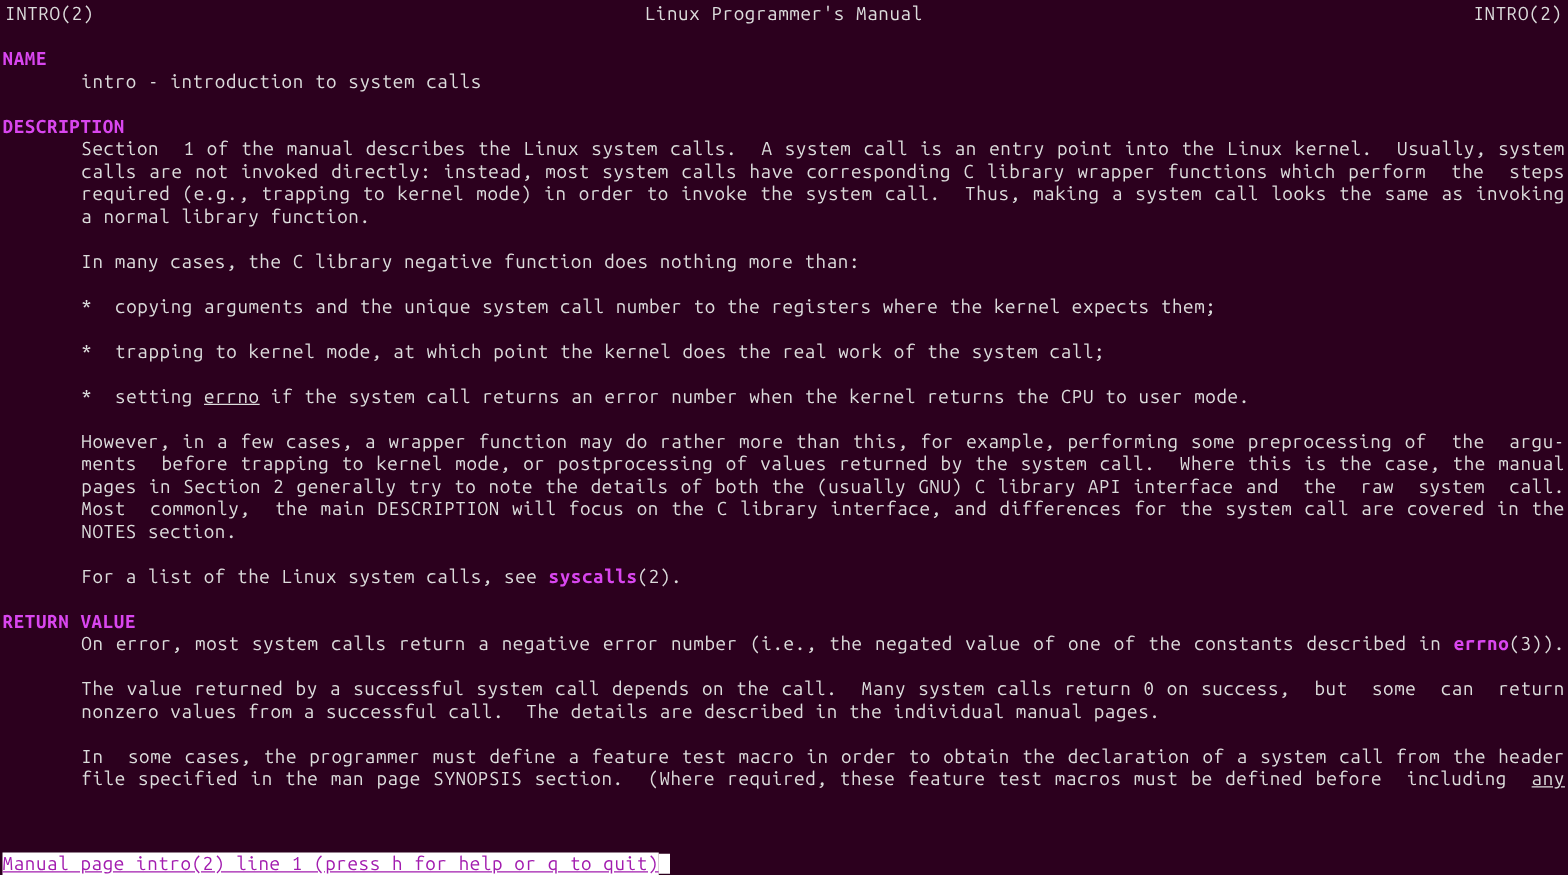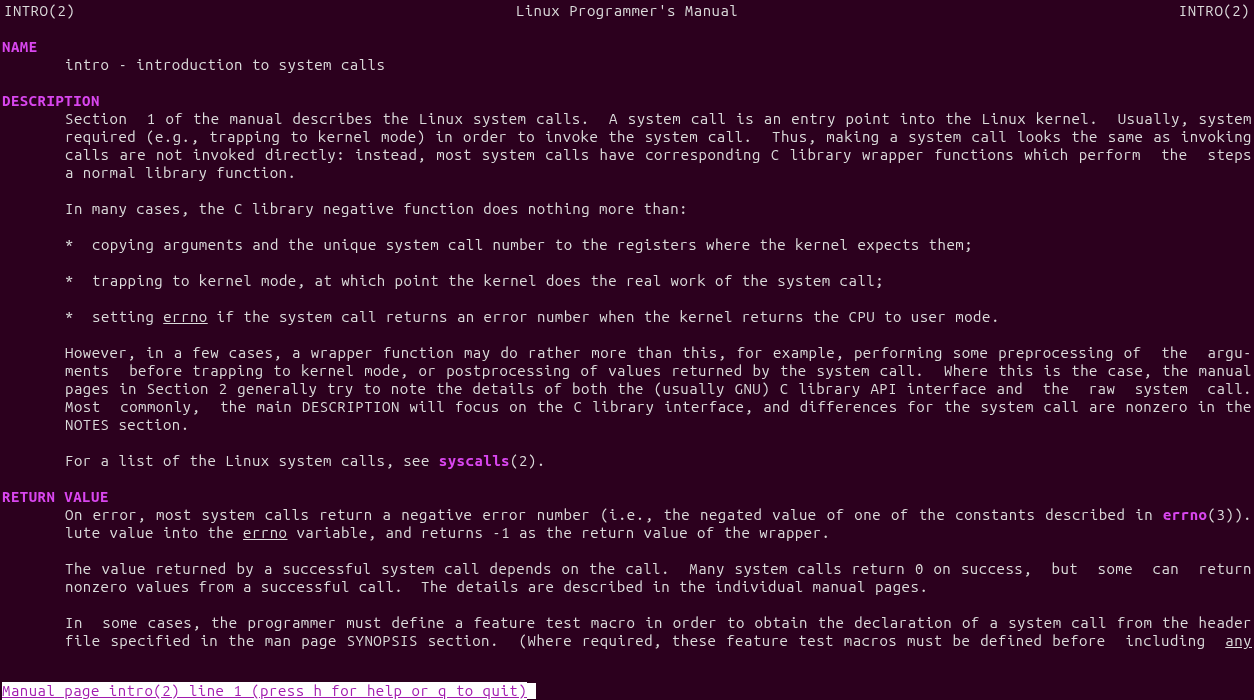--- a/index.html
+++ b/index.html
@@ -96,22 +96,22 @@
 
   <div class="blank-line"></div>
 
   <div class="section-heading">NAME</div>
   <div class="para">intro - introduction to system calls</div>
 
   <div class="blank-line"></div>
 
   <div class="section-heading">DESCRIPTION</div>
   <div class="para justified">Section  1 of the manual describes the Linux system calls.  A system call is an entry point into the Linux kernel.  Usually, system</div>
+  <div class="para justified">calls are not invoked directly: instead, most system calls have corresponding C library wrapper functions which perform  the  steps</div>
   <div class="para justified">required (e.g., trapping to kernel mode) in order to invoke the system call.  Thus, making a system call looks the same as invoking</div>
-  <div class="para justified">calls are not invoked directly: instead, most system calls have corresponding C library wrapper functions which perform  the  steps</div>
   <div class="para">a normal library function.</div>
 
   <div class="blank-line"></div>
 
   <div class="para">In many cases, the C library negative function does nothing more than:</div>
 
   <div class="blank-line"></div>
 
   <div class="bullet"><span class="bullet-marker">*</span><span>copying arguments and the unique system call number to the registers where the kernel expects them;</span></div>
 
@@ -121,32 +121,31 @@
 
   <div class="blank-line"></div>
 
   <div class="bullet"><span class="bullet-marker">*</span><span>setting </span><span class="underline">errno</span><span> if the system call returns an error number when the kernel returns the CPU to user mode.</span></div>
 
   <div class="blank-line"></div>
 
   <div class="para justified">However, in a few cases, a wrapper function may do rather more than this, for example, performing some preprocessing of  the  argu-</div>
   <div class="para justified">ments  before trapping to kernel mode, or postprocessing of values returned by the system call.  Where this is the case, the manual</div>
   <div class="para justified">pages in Section 2 generally try to note the details of both the (usually GNU) C library API interface and  the  raw  system  call.</div>
-  <div class="para justified">Most  commonly,  the main DESCRIPTION will focus on the C library interface, and differences for the system call are nonzero in the</div>
+  <div class="para justified">Most  commonly,  the main DESCRIPTION will focus on the C library interface, and differences for the system call are covered in the</div>
   <div class="para">NOTES section.</div>
 
   <div class="blank-line"></div>
 
   <div class="para"><span>For a list of the Linux system calls, see </span><span class="bold">syscalls</span><span>(2).</span></div>
 
   <div class="blank-line"></div>
 
   <div class="section-heading">RETURN VALUE</div>
   <div class="para justified"><span>On error, most system calls return a negative error number (i.e., the negated value of one of the constants described in </span><span class="bold">errno</span><span>(3)).</span></div>
-  <div class="para"><span>lute value into the </span><span class="underline">errno</span><span> variable, and returns -1 as the return value of the wrapper.</span></div>
 
   <div class="blank-line"></div>
 
   <div class="para justified">The value returned by a successful system call depends on the call.  Many system calls return 0 on success,  but  some  can  return</div>
   <div class="para">nonzero values from a successful call.  The details are described in the individual manual pages.</div>
 
   <div class="blank-line"></div>
 
   <div class="para justified">In  some cases, the programmer must define a feature test macro in order to obtain the declaration of a system call from the header</div>
   <div class="para justified"><span>file specified in the man page SYNOPSIS section.  (Where required, these feature test macros must be defined before  including  </span><span class="underline">any</span></div>

